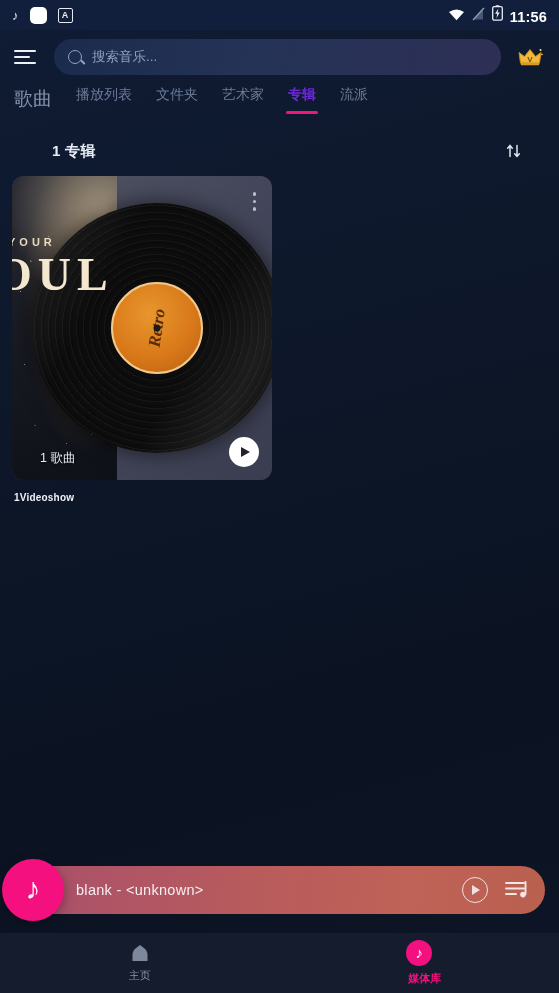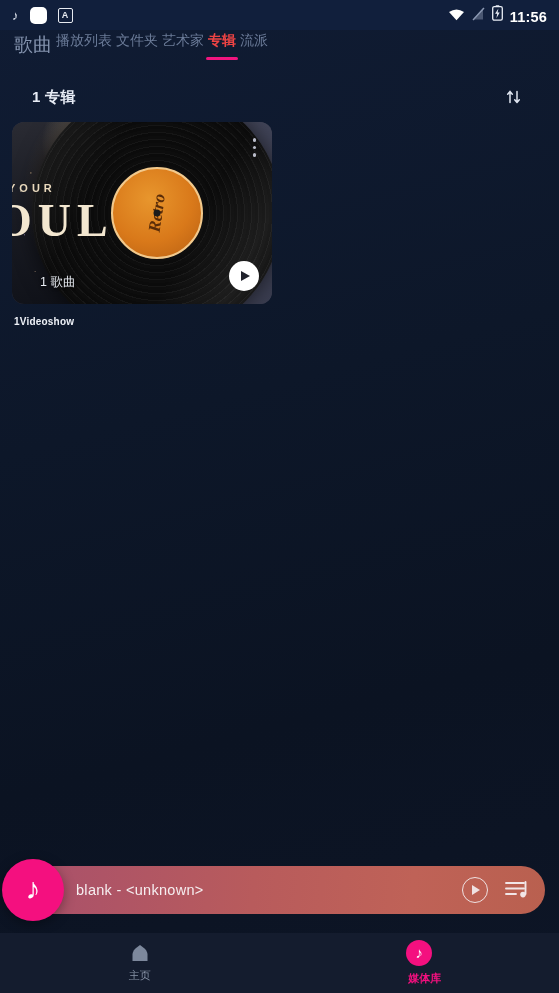--- a/index.html
+++ b/index.html
@@ -48,43 +48,43 @@
   }
   .searchbar .mag::after{
     content:"";position:absolute;width:5.5px;height:1.7px;background:#93a2bd;
     right:-4px;bottom:0px;transform:rotate(45deg);border-radius:1px;
   }
   .searchbar .ph{font-size:13.5px;color:#8fa0bb;}
   .crown{width:30px;height:28px;flex:0 0 auto;display:flex;align-items:center;justify-content:center;}
 
   
   .tabs{
-    flex:0 0 46px;display:flex;align-items:flex-start;padding:0 12px;
+    flex:0 0 46px;display:flex;align-items:flex-start;gap:20px;padding:0 12px;
     white-space:nowrap;
   }
   .tab{
     position:relative;padding:2px 2px 10px 2px;color:#6b7b98;font-size:14px;cursor:pointer;
   }
   .tab.first{font-size:19px;color:#8493ae;}
-  .tab.active{color:#ef4444;font-weight:700;}
+  .tab.active{color:#6d28d9;font-weight:700;}
   .tab.active::after{
     content:"";position:absolute;left:0;right:0;bottom:0;height:3px;border-radius:2px;
     background:#f0157f;
   }
 
   
-  .sec{flex:0 0 42px;display:flex;align-items:center;padding:0 32px;}
+  .sec{flex:0 0 42px;display:flex;align-items:center;padding:0 32px;margin-left:20px;}
   .sec .count{font-size:15px;font-weight:600;color:#e7ecf5;letter-spacing:.3px;}
   .sort{margin-left:auto;width:26px;height:26px;display:flex;align-items:center;justify-content:center;cursor:pointer;}
 
   
   .grid{flex:1;padding:4px 12px 0 12px;display:flex;flex-wrap:wrap;align-content:flex-start;gap:14px;overflow:hidden;}
   .card{width:260px;cursor:pointer;}
   .art{
-    width:260px;height:182px;border-radius:12px;position:relative;overflow:hidden;
+    width:260px;height:304px;border-radius:12px;position:relative;overflow:hidden;
     background:#343748;
   }
   
   .art .left{
     position:absolute;left:0;top:0;width:105px;height:100%;
     background:
       radial-gradient(circle at 88% 12%, rgba(255,230,190,.55) 0%, rgba(255,220,170,0) 34%),
       radial-gradient(ellipse at 70% 40%, rgba(210,160,90,.30) 0%, rgba(0,0,0,0) 60%),
       linear-gradient(170deg,#2a2b33 0%,#1a1c24 45%,#0f1118 100%);
     overflow:hidden;
@@ -241,20 +241,40 @@
         <svg width="11" height="16" viewBox="0 0 11 16">
           <rect x="0.7" y="1.6" width="9.6" height="13.6" rx="1.6" fill="none" stroke="#e9edf5" stroke-width="1.3"></rect>
           <rect x="3.6" y="0.3" width="3.8" height="1.4" rx=".6" fill="#e9edf5"></rect>
           <path d="M6.4 3.6 L3.1 8.8 L5.2 8.8 L4.4 13.2 L7.7 7.6 L5.6 7.6 Z" fill="#e9edf5"></path>
         </svg>
       </span>
       <span class="sb-time">11:56</span>
     </div>
   </div>
 
+  <div class="topbar">
+    <div class="hamburger">
+      <i></i>
+        <i></i>
+        <i></i>
+    </div>
+    <div class="searchbar">
+      <span class="mag"></span>
+      <span class="ph">搜索音乐...</span>
+    </div>
+    <div class="crown">
+      <svg width="26" height="22" viewBox="0 0 26 22">
+        <path d="M3.5 17 L2 6.5 L7.5 10.5 L13 3.5 L18.5 10.5 L24 6.5 L22.5 17 Z" fill="#f0b93c" stroke="#c98c16" stroke-width="1"></path>
+        <path d="M3.5 17 L22.5 17 L22 19.2 L4 19.2 Z" fill="#d99b22"></path>
+        <text x="13" y="16" font-size="8" font-weight="bold" fill="#7a4a06" text-anchor="middle" font-family="Liberation Sans, sans-serif">V</text>
+        <circle cx="23.5" cy="4" r="1" fill="#ffe89a"></circle>
+        <circle cx="25" cy="8.5" r=".8" fill="#ffe89a"></circle>
+      </svg>
+    </div>
+  </div>
 
   <div class="tabs">
     <div class="tab first">歌曲</div>
     <div class="tab">播放列表</div>
     <div class="tab">文件夹</div>
     <div class="tab">艺术家</div>
     <div class="tab active">专辑</div>
     <div class="tab">流派</div>
   </div>
 

